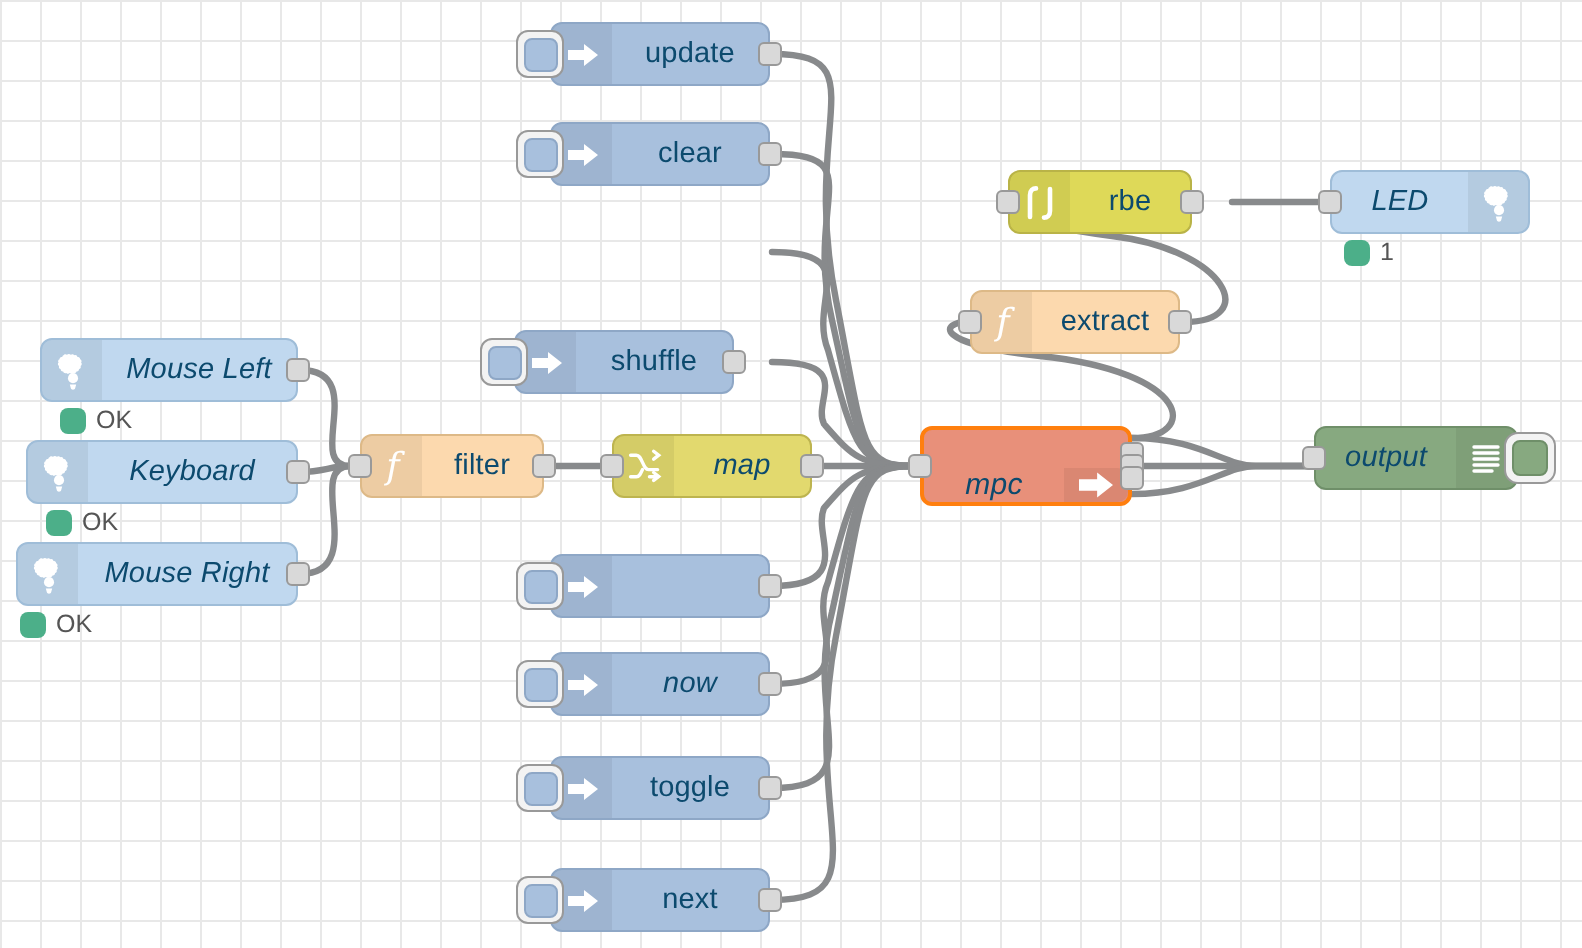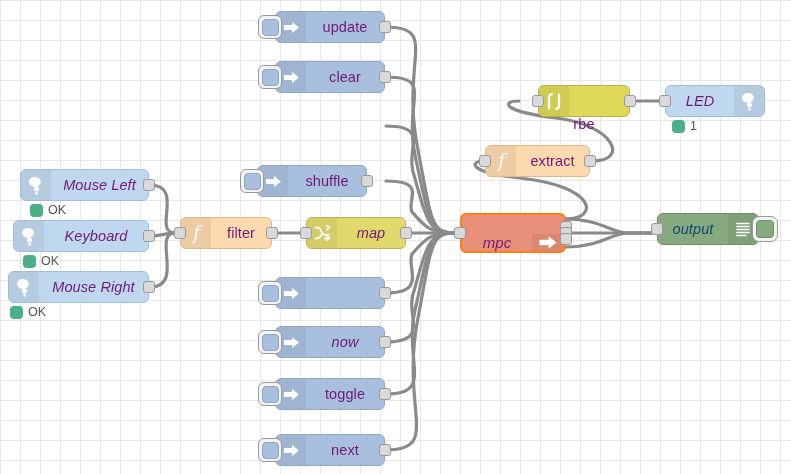--- a/index.html
+++ b/index.html
@@ -43,21 +43,21 @@
     display: flex;
     align-items: stretch;
     z-index: 5;
   }
   .node-label {
     flex: 1 1 auto;
     display: flex;
     align-items: center;
     justify-content: center;
     font-size: 14.5px;
-    color: #701a75;
+    color: #0c4a6e;
     white-space: nowrap;
     padding: 0 9px;
     letter-spacing: .1px;
   }
   .node-label.ital { font-style: italic; }
   .icon-box {
     width: 30px;
     flex: 0 0 30px;
     display: flex;
     align-items: center;
@@ -380,21 +380,21 @@
     <div class="icon-box left">
       <svg width="15" height="20" viewBox="0 0 15 20">
         <text x="7.5" y="16" text-anchor="middle" font-family="DejaVu Serif, serif" font-style="italic" font-size="18" fill="#fff">f</text>
       </svg>
     </div>
     <div class="node-label">extract</div>
     <div class="port in"></div>
     <div class="port out"></div>
   </div>
 
-  <div class="node n-rbe" style="left:538px;top:85px;width:92px;flex-direction:column;">
+  <div class="node n-rbe" style="left:504px;top:85px;width:92px;">
     <div class="icon-box left">
       <svg width="16" height="19" viewBox="0 0 16 19" fill="none" stroke="#fff" stroke-width="2.3" stroke-linecap="round">
         <path d="M3 16.5 L3 5.5 C3 3.2 4.4 2.2 6 2.2"></path>
         <path d="M13 2.5 L13 13.5 C13 15.8 11.6 16.8 10 16.8"></path>
       </svg>
     </div>
     <div class="node-label">rbe</div>
     <div class="port in"></div>
     <div class="port out"></div>
   </div>

